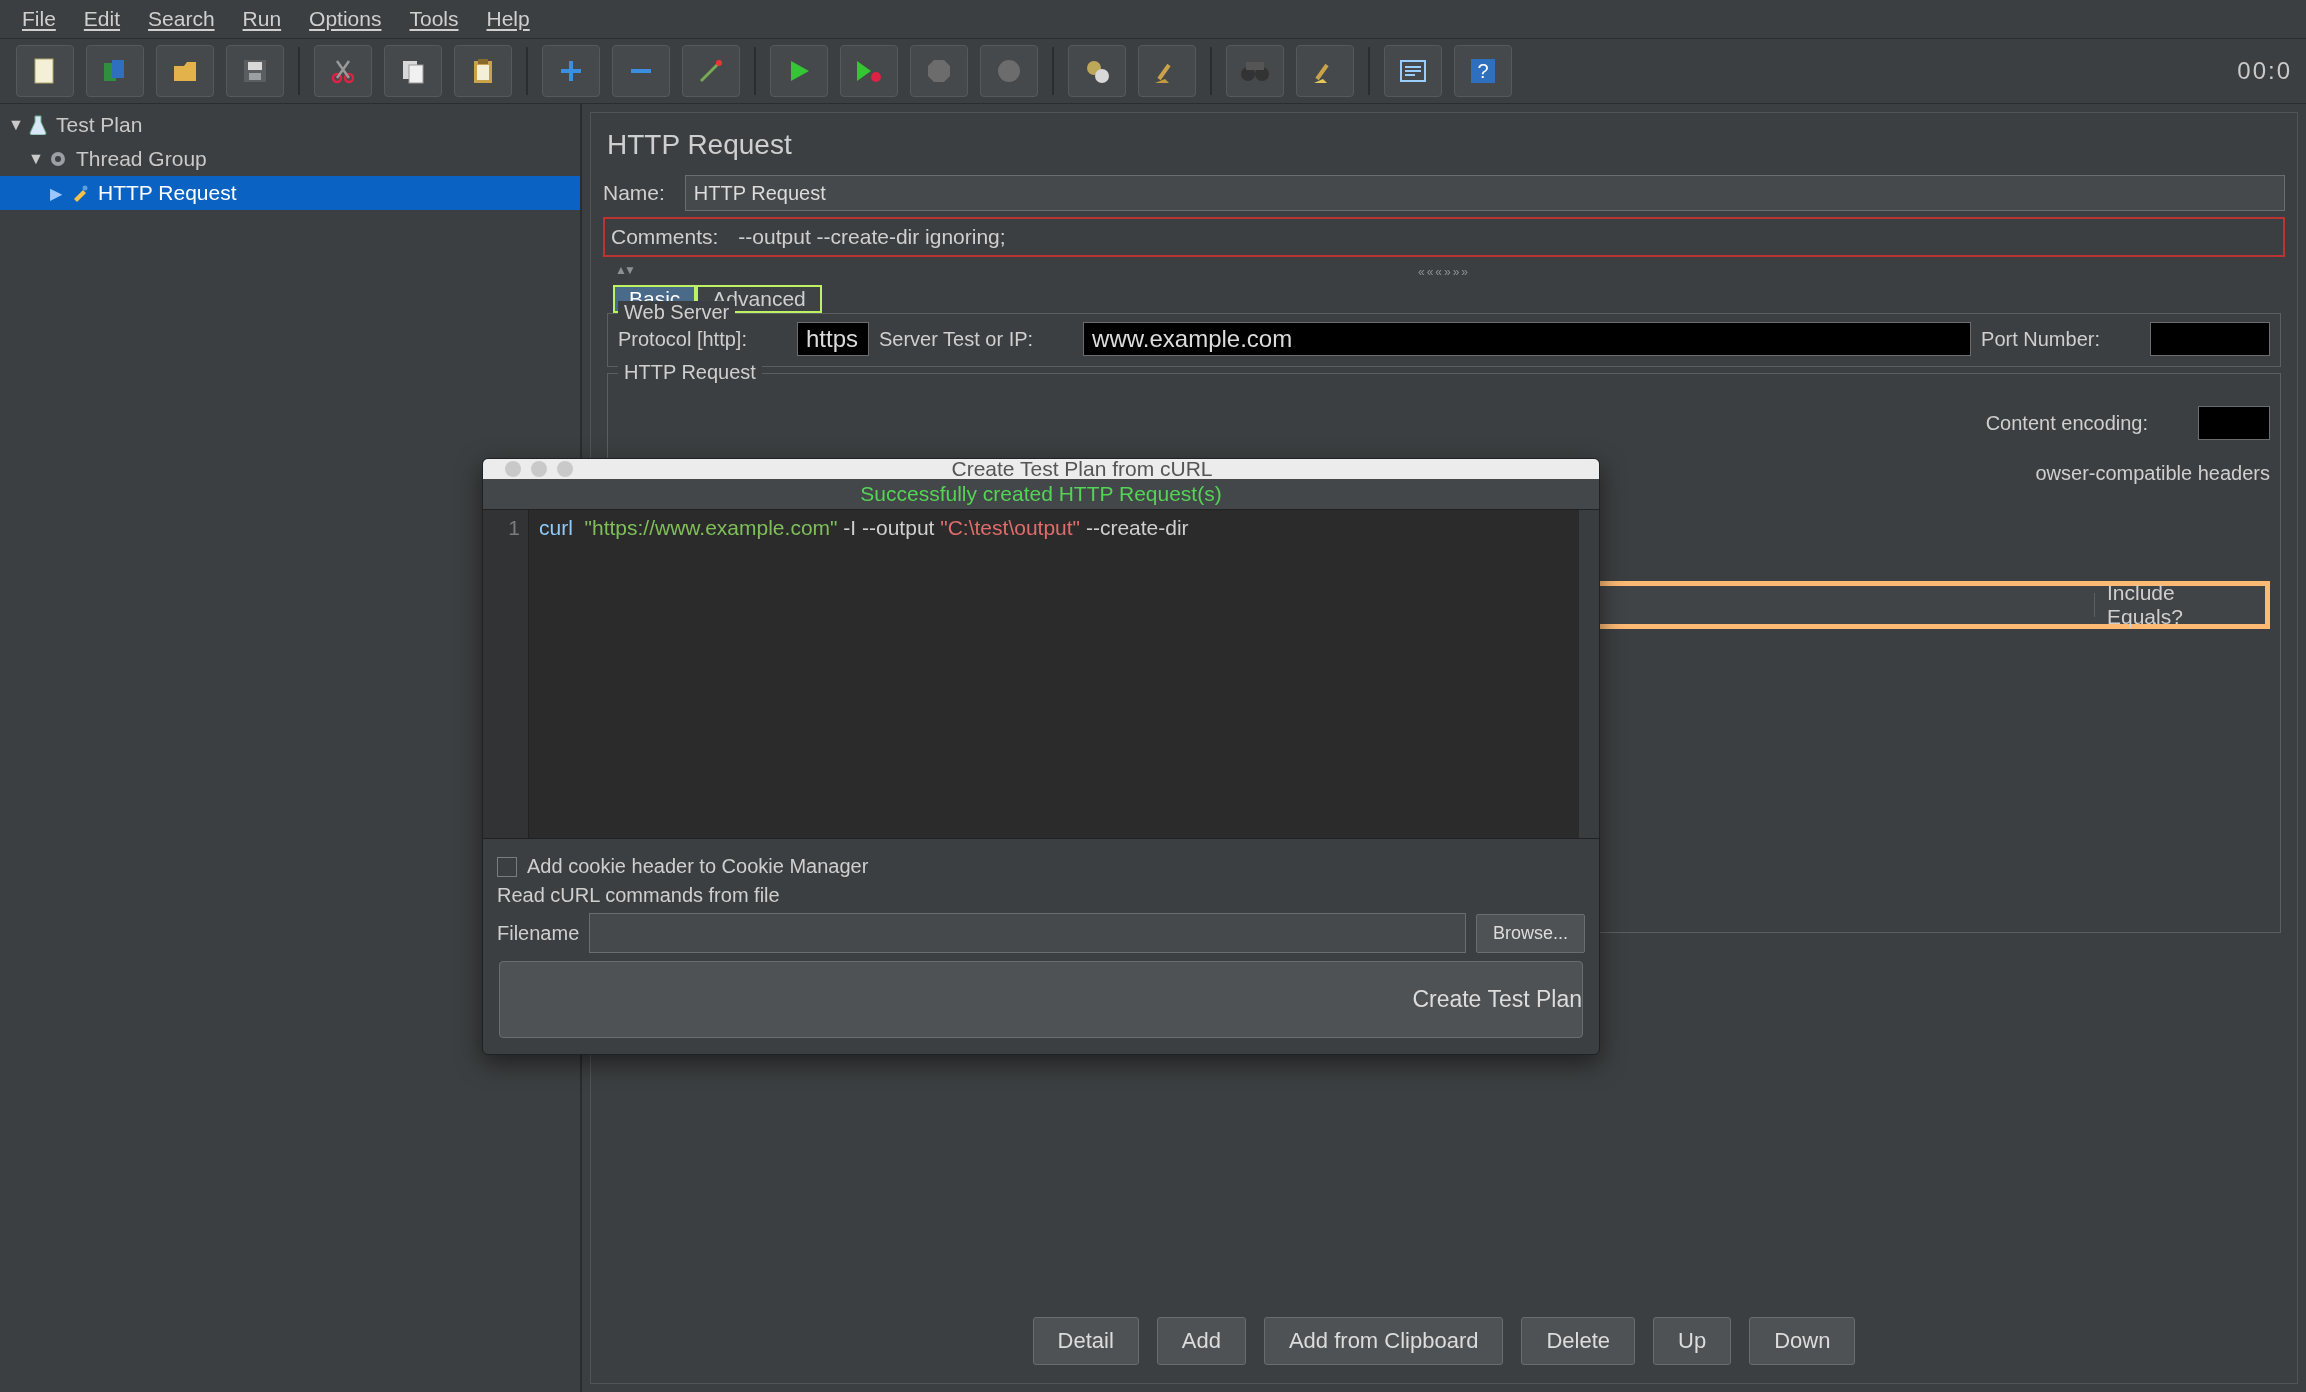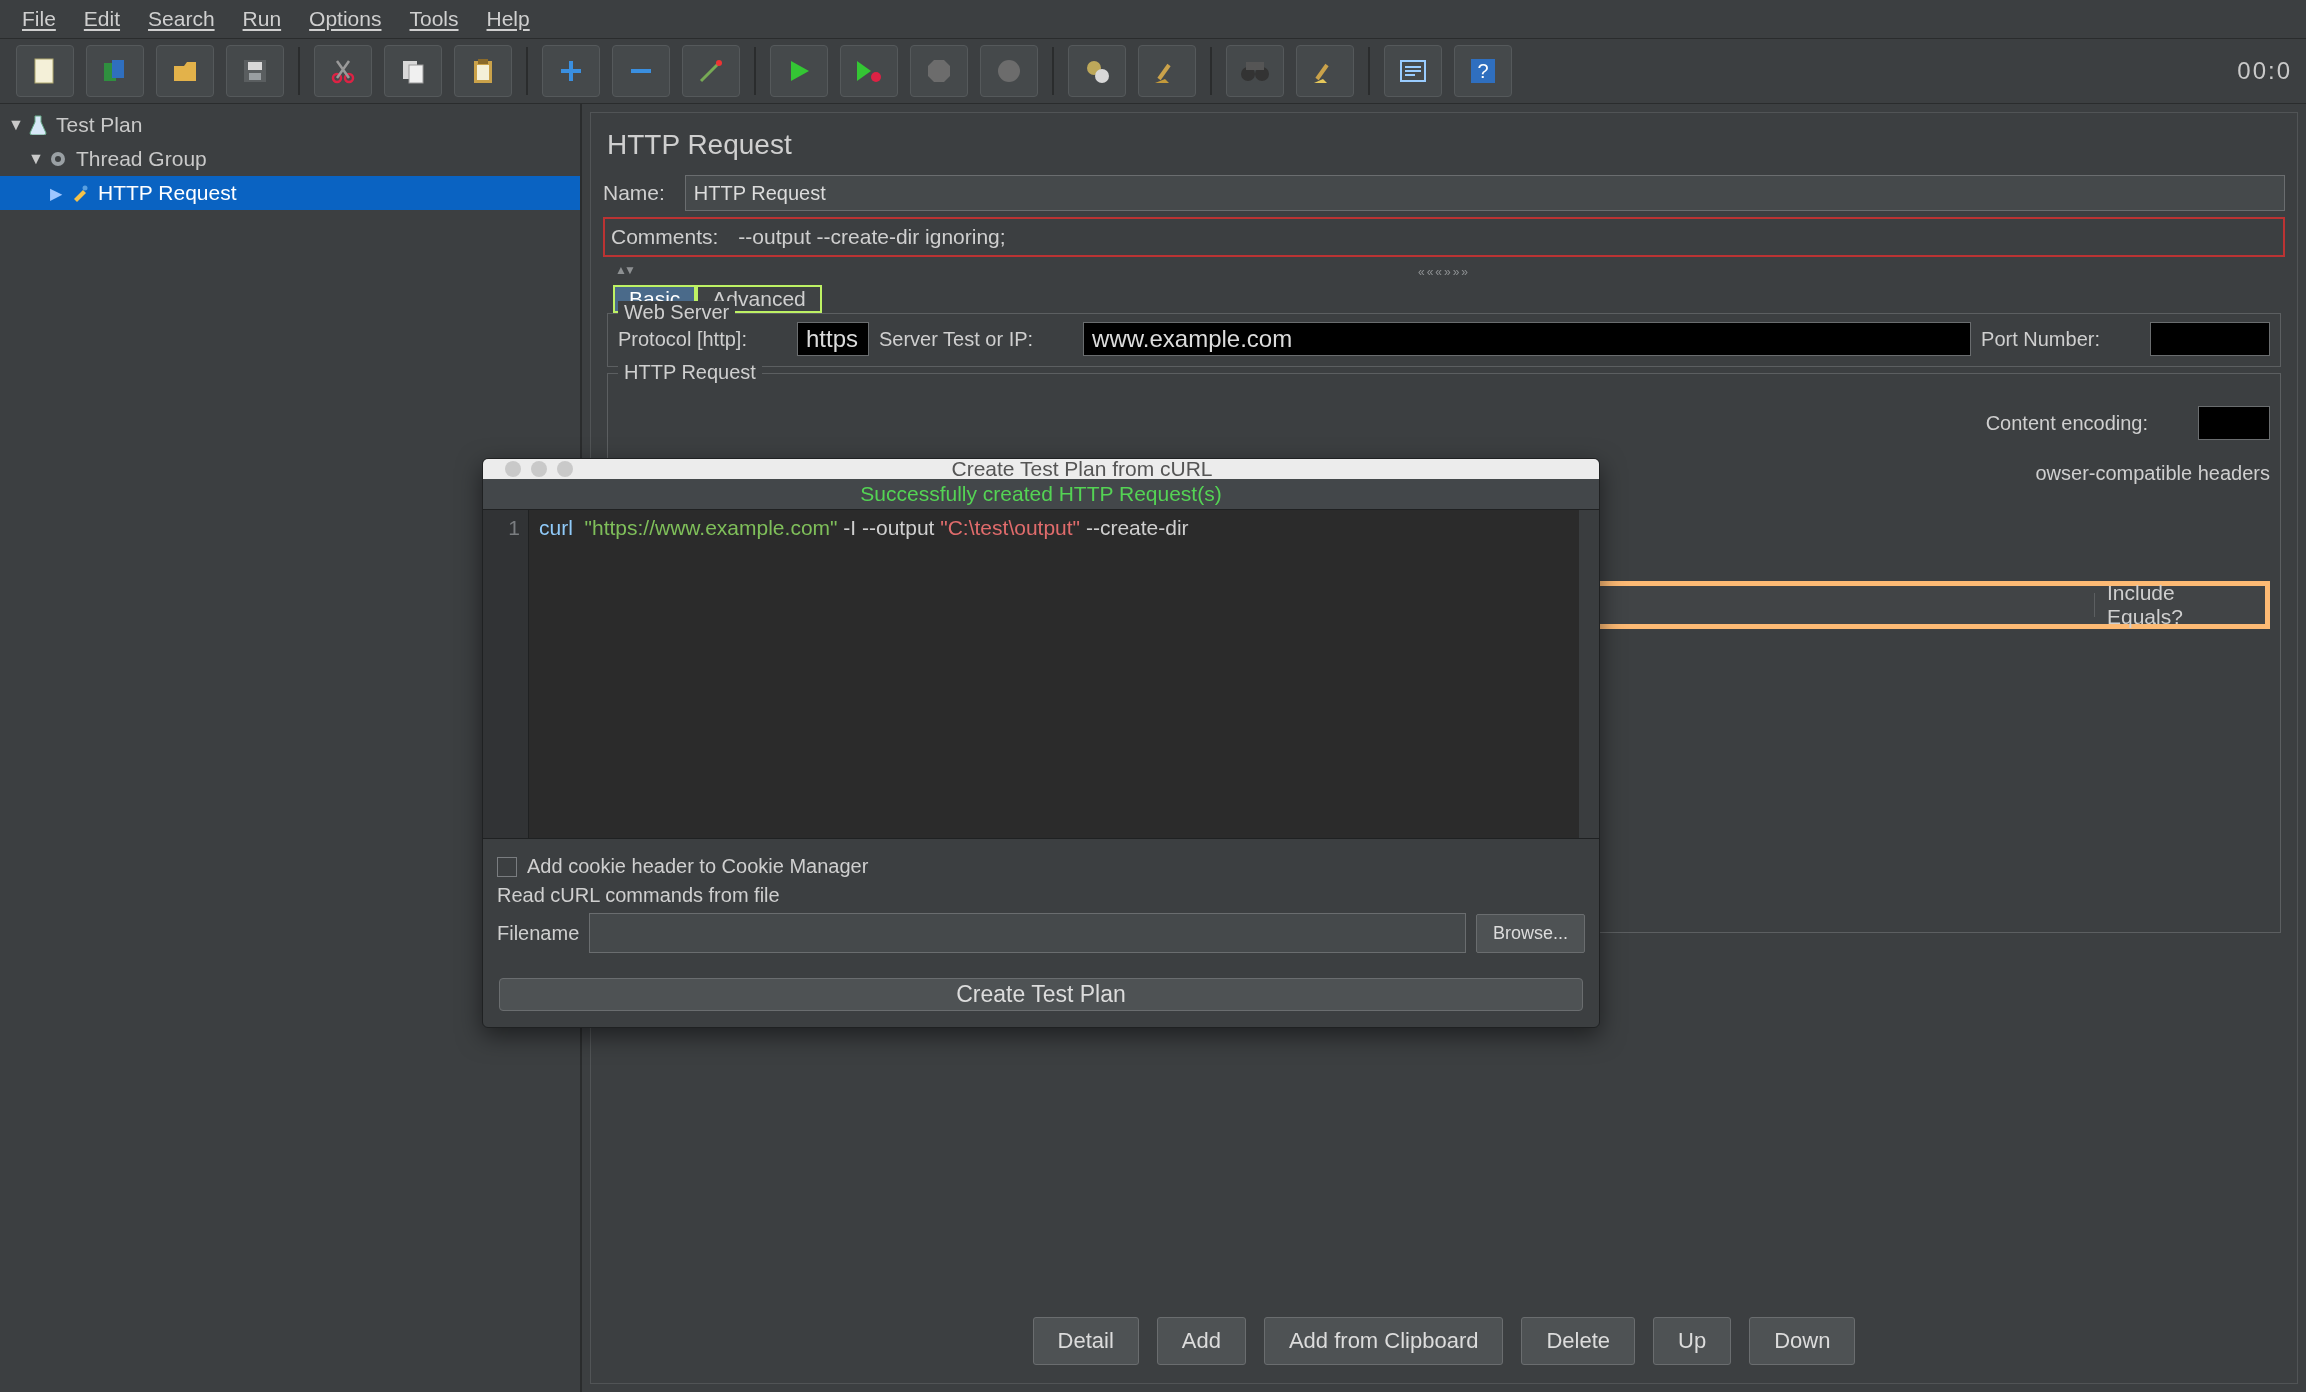--- a/index.html
+++ b/index.html
@@ -82,21 +82,21 @@
   .code .tok-cmd { color:#90caf9; }
   .code .tok-str { color:#7fbf5a; }
   .code .tok-path { color:#e06c6c; }
   .code .tok-flag { color:#cfcfcf; }
   .editor .vscroll { width:20px; background:#3a3d3f; }
   .dlg-body { padding:10px 14px 16px 14px; }
   .dlg-row { display:flex; align-items:center; gap:10px; margin:6px 0; }
   .dlg-row input[type=text] { flex:1; height:40px; background:#45494b; border:1px solid #6a6d6f; color:#dcdcdc; padding:0 8px; font-size:20px; }
   .chk { width:20px; height:20px; border:1px solid #7a7d80; background:#3c3f41; display:inline-block; }
   .browse-btn { background:#4e5254; border:1px solid #6a6d6f; color:#dcdcdc; padding:8px 16px; font-size:18px; border-radius:2px; cursor:pointer; }
-  .big-btn { display:block; width:calc(100% - 4px); margin:25px auto 0 auto; background:#4e5254; border:1px solid #6a6d6f; color:#dcdcdc; padding:2px 0; font-size:23px; border-radius:4px; cursor:pointer; text-align:center; }
+  .big-btn { display:block; width:calc(100% - 4px); margin:8px auto 0 auto; background:#4e5254; border:1px solid #6a6d6f; color:#dcdcdc; padding:24px 0; font-size:23px; border-radius:4px; cursor:pointer; text-align:right; }
 
   svg { display:block; }
 </style>
 </head>
 <body>
 
 <div class="menubar">
   <div class="menu-item"><span class="menu-underline">File</span></div>
   <div class="menu-item"><span class="menu-underline">Edit</span></div>
   <div class="menu-item"><span class="menu-underline">Search</span></div>

